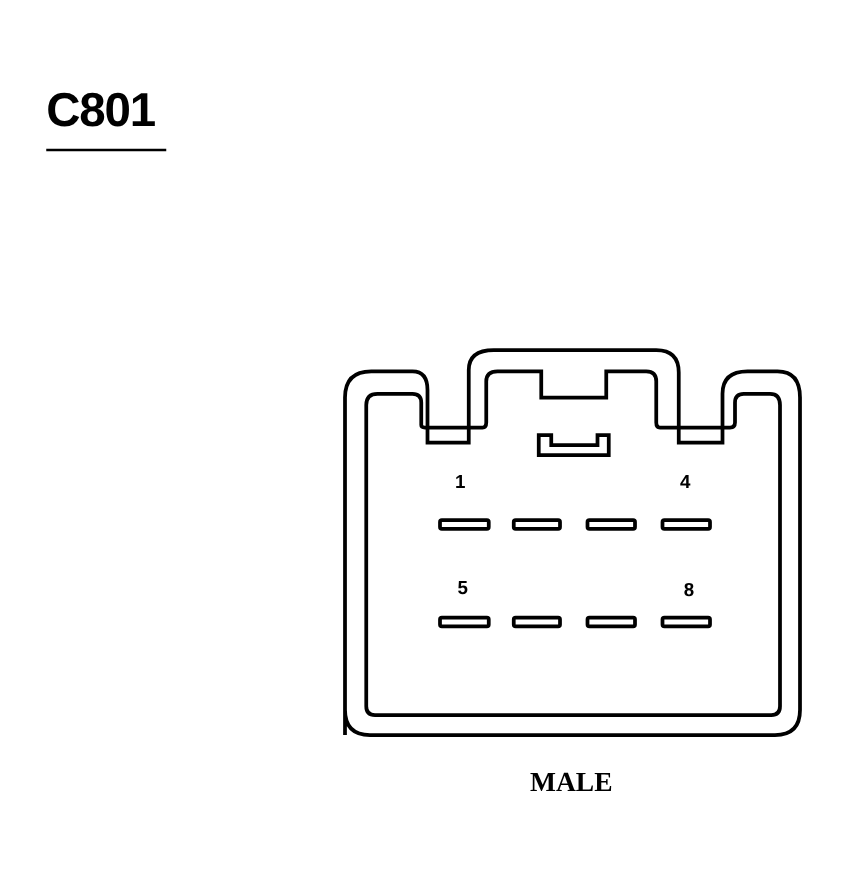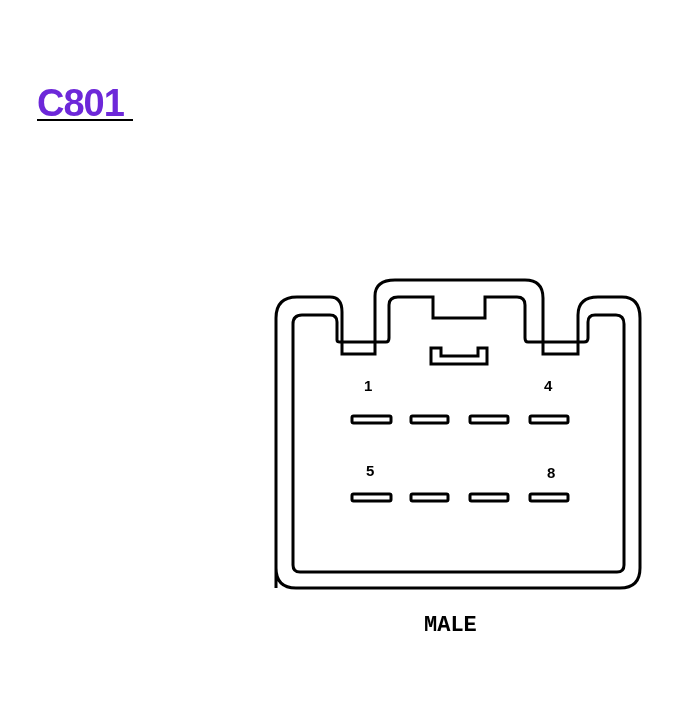--- a/index.html
+++ b/index.html
@@ -1,33 +1,33 @@
 <!DOCTYPE html>
 <html><head>
 <meta charset="utf-8">
 <style>
   html, body { margin: 0; padding: 0; background: #ffffff; }
   body { width: 678px; height: 711px; position: relative; overflow: hidden; font-family: "Liberation Sans", sans-serif; }
   .title {
-    position: absolute; left: 37px; top: 84px;
+    position: absolute; left: 37px; top: 70px;
     font-family: "Liberation Sans", sans-serif;
-    font-weight: bold; font-size: 38px; color: #6d28d9; letter-spacing: -1px;
+    font-weight: bold; font-size: 38px; color: #000000; letter-spacing: -1px;
     line-height: 1;
   }
   .title-underline {
     position: absolute; left: 37px; top: 119px; width: 96px; height: 2px; background: #000;
   }
   svg.connector { position: absolute; left: 0; top: 0; }
   .pin-label {
     position: absolute; font-family: "Liberation Sans", sans-serif; font-weight: bold;
     font-size: 15px; color: #000; line-height: 1;
   }
   .gender-label {
     position: absolute; left: 424px; top: 615px;
-    font-family: Liberation Mono, monospace; font-weight: bold; font-size: 22px; color: #000;
+    font-family: Liberation Serif, serif; font-weight: bold; font-size: 22px; color: #000;
     line-height: 1;
   }
 </style>
 </head>
 <body>
 
 <div class="title">C801</div>
 <div class="title-underline"></div>
 
 <svg class="connector" width="678" height="711" viewBox="0 0 678 711">

